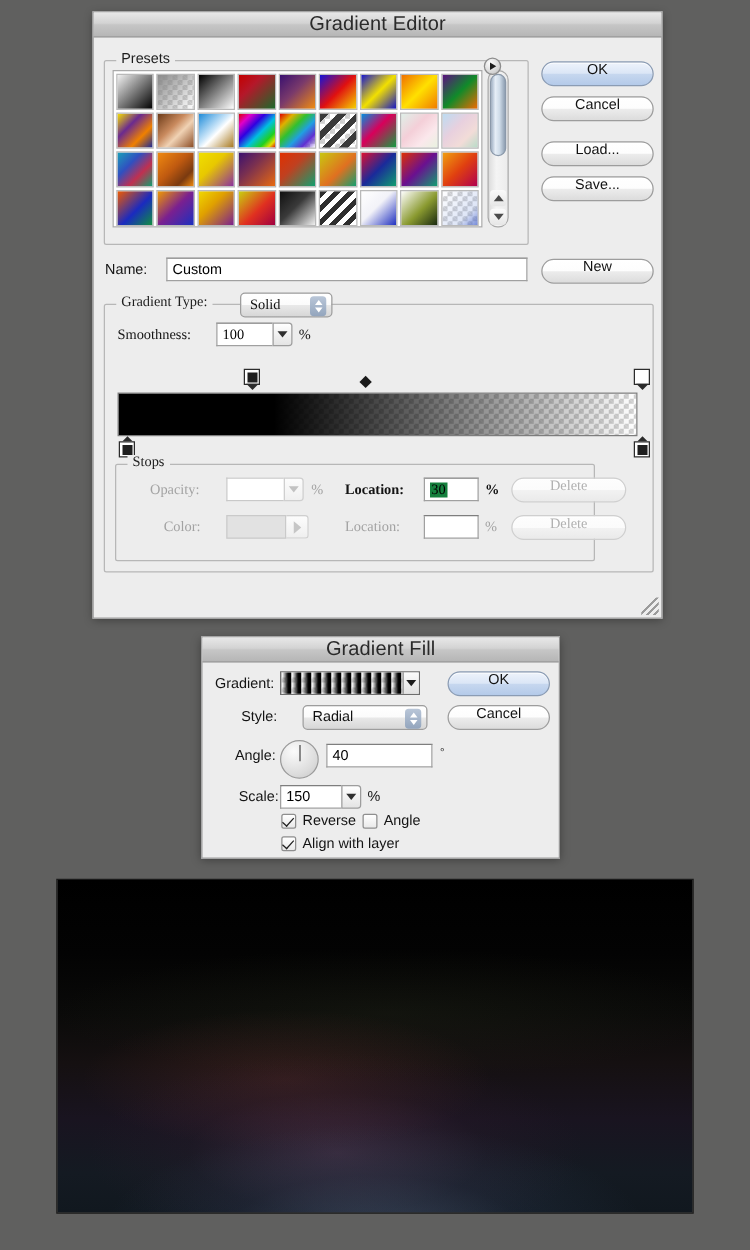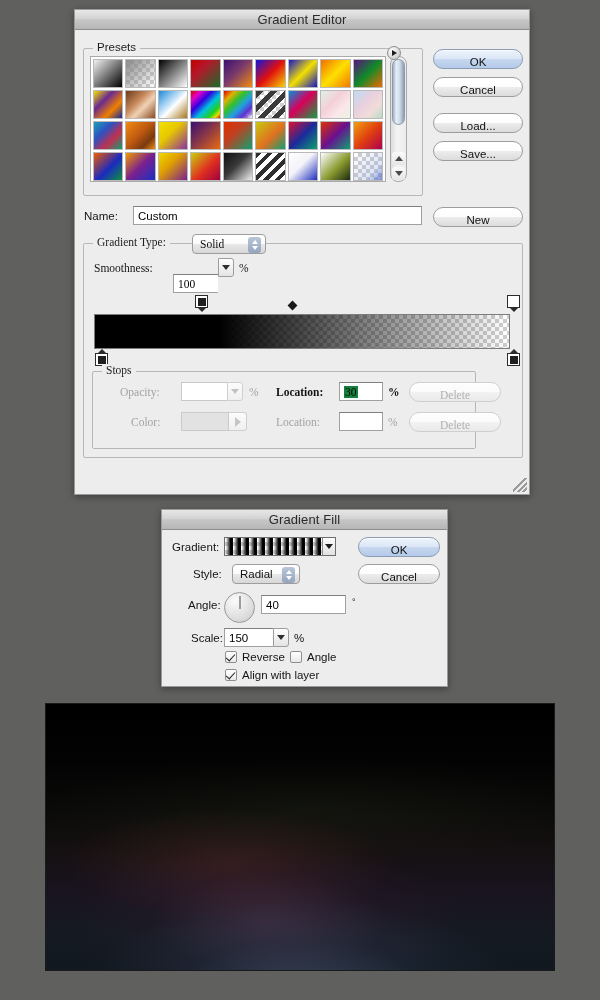--- a/index.html
+++ b/index.html
@@ -17,21 +17,21 @@
     position: absolute;
     background: #ededed;
     border: 1px solid #9a9a9a;
     box-shadow: 0 2px 7px rgba(0,0,0,0.35);
   }
   .titlebar {
     height: 20px;
     background: linear-gradient(to bottom, #e8e8e8 0%, #d3d3d3 45%, #c6c6c6 52%, #b6b6b6 100%);
     border-bottom: 1px solid #8d8d8d;
     display: flex; align-items: center; justify-content: center;
-    font-size: 13px; color: #2a2a2a;
+    font-size: 16px; color: #2a2a2a;
     letter-spacing: .1px;
   }
   .gbox {
     position: absolute;
     border: 1px solid #b7b7b7;
     border-radius: 2px;
   }
   .gbox > .glabel {
     position: absolute;
     top: -8px; left: 9px;
@@ -66,21 +66,21 @@
     padding: 0 1px;
   }
 
   
   .pbtn {
     position: absolute;
     height: 20px;
     border: 1px solid #9d9d9d;
     border-radius: 10px;
     background: linear-gradient(to bottom, #ffffff 0%, #fdfdfd 48%, #ececec 52%, #dcdcdc 100%);
-    display: flex; align-items: flex-end; justify-content: center;
+    display: flex; align-items: flex-start; justify-content: center;
     font-size: 11.5px;
     color: #121212;
     box-shadow: 0 1px 0 rgba(255,255,255,0.7) inset;
   }
   .pbtn.def {
     background: linear-gradient(to bottom, #eef3fb 0%, #dbe6f6 48%, #c6d7ef 52%, #b4cae9 100%);
     border-color: #8b9cb4;
   }
   .pbtn.dis { color: #b0b0b0; border-color: #cfcfcf;
     background: linear-gradient(to bottom, #fdfdfd 0%, #fbfbfb 50%, #f2f2f2 52%, #eaeaea 100%); }
@@ -441,21 +441,21 @@
       <div class="popup" style="left:108px; top:-10px; width:74px;">
         <span>Solid</span>
         <span class="ud">
             <i class="up"></i>
             <i class="dn"></i>
           </span>
       </div>
 
       <div class="lbl" style="left:10px; top:18px;">Smoothness:</div>
       <div class="numwrap" style="left:89px; top:14px;">
-        <div class="nf" style="width:45px;height:19px;margin-top:16px;">
+        <div class="nf" style="width:45px;height:19px;">
             <span>100</span>
           </div>
         <div class="arrw" style="height:19px;">
             <i></i>
           </div>
       </div>
       <div class="lbl" style="left:155px; top:18px;">%</div>
 
       <div id="gradStrip" class="checker">
         <div id="gradStripInner" style="background: linear-gradient(to right, rgb(0, 0, 0) 0%, rgb(0, 0, 0) 30%, rgba(0, 0, 0, 0) 100%);"></div>
@@ -540,21 +540,21 @@
 
     <div class="lbl" style="left:10px; top:31px;">Gradient:</div>
     <div id="gfPreview">
       <div id="gfPreviewGrad" class="checker" style="background-image: linear-gradient(to right, rgba(0, 0, 0, 0) 0%, rgba(0, 0, 0, 0) 10%, rgb(0, 0, 0) 70%, rgb(0, 0, 0) 100%), linear-gradient(45deg, rgb(207, 207, 207) 25%, rgba(0, 0, 0, 0) 25%, rgba(0, 0, 0, 0) 75%, rgb(207, 207, 207) 75%), linear-gradient(45deg, rgb(207, 207, 207) 25%, rgba(0, 0, 0, 0) 25%, rgba(0, 0, 0, 0) 75%, rgb(207, 207, 207) 75%);"></div>
       <div id="gfPreviewArrow">
           <i></i>
         </div>
     </div>
 
     <div class="lbl" style="left:31px; top:58px;">Style:</div>
-    <div class="popup" style="left:70px; top:54px; width:68px;">
+    <div class="popup" style="left:80px; top:54px; width:100px;">
       <span>Radial</span>
       <span class="ud">
           <i class="up"></i>
           <i class="dn"></i>
         </span>
     </div>
 
     <div class="lbl" style="left:26px; top:89px;">Angle:</div>
     <div id="angleDial">
         <div class="needle"></div>

